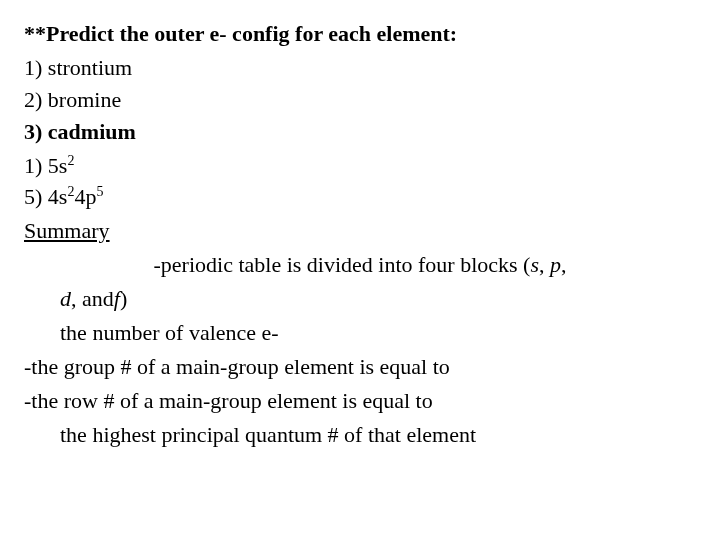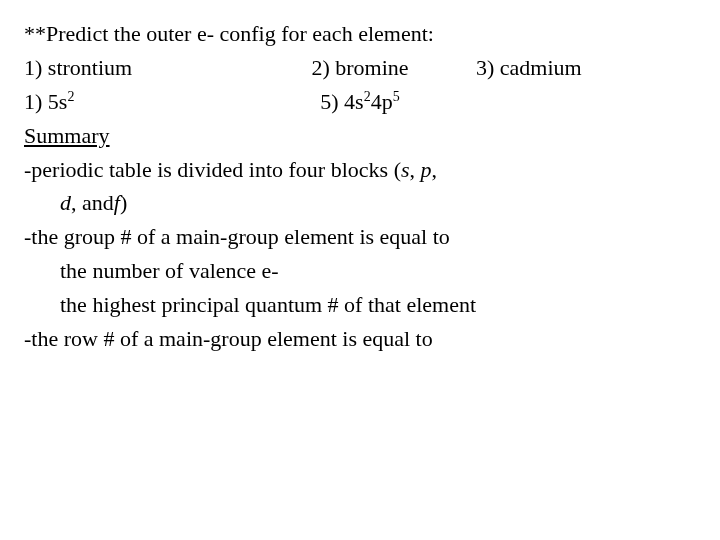--- a/index.html
+++ b/index.html
@@ -22,66 +22,68 @@
       padding: 18px 24px 18px 24px;
       line-height: 1.45;
     }
 
     .line {
       display: block;
       margin-bottom: 2px;
     }
 
     .bold {
-      font-weight: normal;
+      font-weight: bold;
     }
 
     .underline {
       text-decoration: underline;
     }
 
     .italic {
       font-style: italic;
     }
 
     .three-col {
       display: flex;
-      gap: 16px;
+      gap: 0;
       margin-bottom: 2px;
+      flex-direction: column;
     }
 
     .col1 {
       min-width: 220px;
     }
 
     .col2 {
       min-width: 200px;
-      text-align: center;
     }
 
     .col3 {
       min-width: 180px;
+      font-weight: bold;
     }
 
     sup {
       font-size: 14px;
       vertical-align: super;
     }
 
     .indent {
       padding-left: 36px;
     }
 
     .bullet-line {
       display: flex;
       margin-bottom: 2px;
     }
 
     .bullet-text {
       flex: 1;
+      text-align: center;
     }
 
     .summary-section {
       margin-top: 0;
     }
   </style>
 </head>
 <body>
 
 <div class="content">
@@ -116,28 +118,28 @@
         <span>-periodic table is divided into four blocks  (</span><span class="italic">s</span><span>, </span><span class="italic">p</span><span>,</span>
       </span>
     </div>
     <div class="bullet-line indent">
       <span class="italic">d</span>
         <span>, and </span>
         <span class="italic">f</span>
         <span>)</span>
     </div>
 
+    <div class="bullet-line indent">
+      <span>the number of valence e-</span>
+    </div>
     <div class="bullet-line">
       <span>-the group # of a main-group element is equal to</span>
     </div>
-    <div class="bullet-line indent">
-      <span>the number of valence e-</span>
+
+    <div class="bullet-line">
+      <span>-the row # of a main-group element is equal to</span>
     </div>
-
     <div class="bullet-line indent">
       <span>the highest principal quantum # of that element</span>
-    </div>
-    <div class="bullet-line">
-      <span>-the row # of a main-group element is equal to</span>
     </div>
 
   </div>
 </div>
 
 </body></html>

